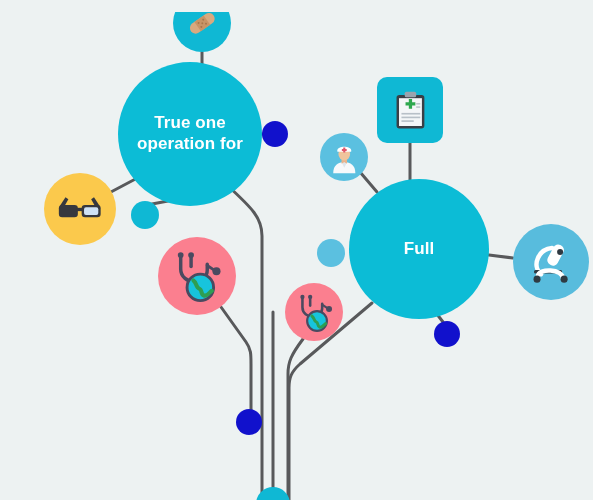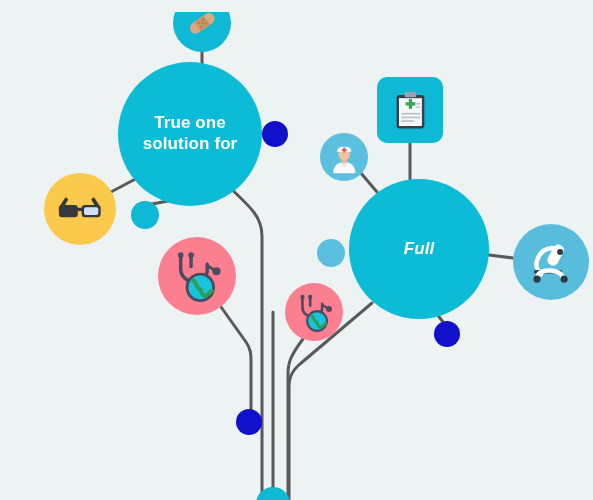--- a/index.html
+++ b/index.html
@@ -43,24 +43,24 @@
       <path d="M 372 291 L 300 352 C 291 360 289 366 289 376 L 289 500" fill="none" stroke="#58595b" stroke-width="3" stroke-linecap="round"></path>
       <path d="M 221 295 L 246 330 C 251 337 251 342 251 352 L 251 399" fill="none" stroke="#58595b" stroke-width="3" stroke-linecap="round"></path>
       <path d="M 303 327 C 291 343 288 350 288 362 L 288 500" fill="none" stroke="#58595b" stroke-width="3" stroke-linecap="round"></path>
       <path d="M 273 300 L 273 476" fill="none" stroke="#58595b" stroke-width="3" stroke-linecap="round"></path>
     </svg>
 
   <div id="nodes">
       <div class="node" style="background: rgb(12, 188, 214); left: 118px; top: 50px; width: 144px; height: 144px;">
         <div class="bubble-text" style="font-size: 17px;">
           <div>True one</div>
-          <div>solution for</div>
+          <div>operation for</div>
         </div>
       </div>
-      <div class="node" style="background: rgb(12, 188, 214); left: 349px; top: 167px; width: 140px; height: 140px; font-style: italic;">
+      <div class="node" style="background: rgb(12, 188, 214); left: 349px; top: 167px; width: 140px; height: 140px;">
         <div class="bubble-text" style="font-size: 17px;">
           <div>Full</div>
         </div>
       </div>
       <div class="node" style="background: rgb(15, 184, 212); left: 173px; top: -18px; width: 58px; height: 58px;">
         <div class="icon-wrap">
           <svg viewBox="0 0 100 100" width="70%" height="70%">
             <g transform="rotate(-35 50 50)">
               <rect x="16" y="36" width="68" height="28" rx="14" fill="#d9a97f"></rect>
               <rect x="36" y="36" width="28" height="28" fill="#c99466"></rect>

